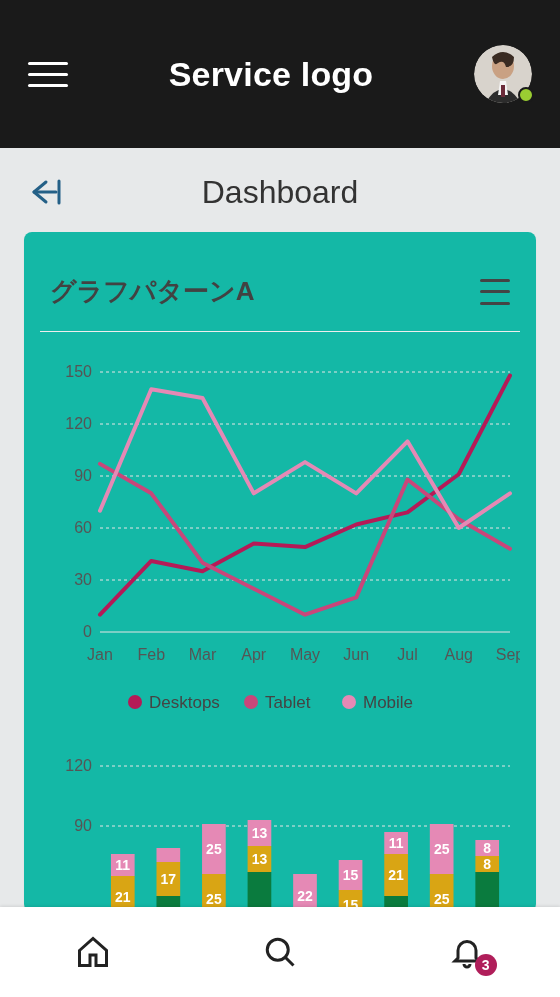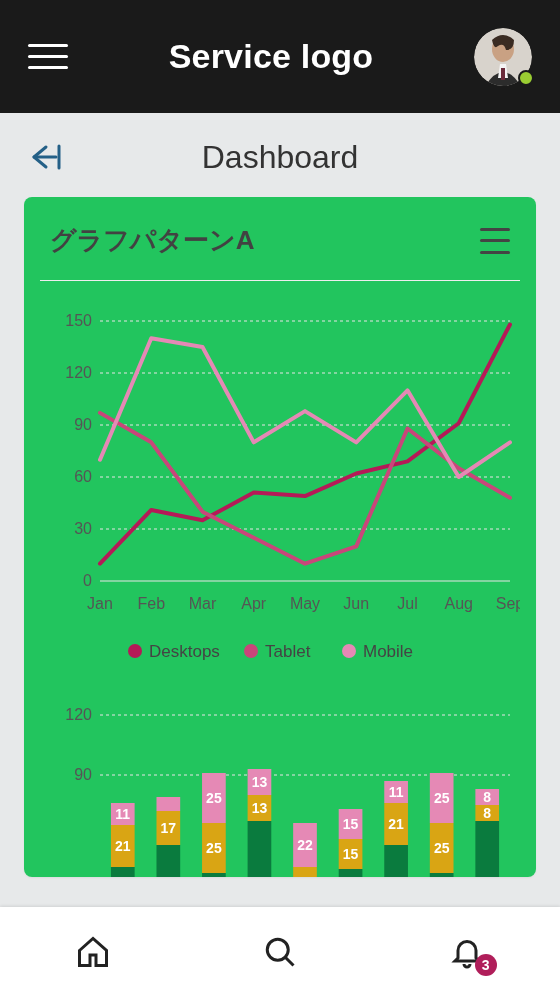--- a/index.html
+++ b/index.html
@@ -3,33 +3,33 @@
 <meta charset="utf-8">
 <style>
   * { box-sizing: border-box; }
   html, body { margin:0; padding:0; }
   body {
     width:560px; height:997px;
     font-family: -apple-system, "Segoe UI", Helvetica, Arial, sans-serif;
     background:#e7e9ea; overflow:hidden; position:relative;
   }
   
-  .appbar { background:#1a1a1a; height:113px; display:flex; align-items:center; justify-content:space-between; padding:0 28px; }
+  .appbar { background:#1a1a1a; height:148px; display:flex; align-items:center; justify-content:space-between; padding:0 28px; }
   .hamburger { width:40px; height:40px; display:flex; flex-direction:column; justify-content:center; gap:8px; cursor:pointer;}
   .hamburger span { display:block; height:3px; background:#fff; border-radius:2px;}
   .brand { color:#fff; font-weight:800; font-size:34px; letter-spacing:0.2px;}
   .avatar { width:58px; height:58px; border-radius:50%; position:relative; overflow:visible;}
   .avatar svg { width:58px; height:58px; border-radius:50%; display:block;}
   .avatar .status { position:absolute; bottom:0; right:-2px; width:16px; height:16px; background:#9acd32; border:2px solid #1a1a1a; border-radius:50%;}
   
   .page-header { display:flex; align-items:center; padding:24px 26px 10px; }
   .back-icon { width:40px; height:40px; display:flex; align-items:center; color:#246087; cursor:pointer;}
   .page-title { flex:1; text-align:center; font-size:32px; font-weight:400; color:#333; margin-right:40px;}
   
-  .card { background:#22c55e; margin:10px 24px 0; border-radius:8px; box-shadow:0 1px 2px rgba(0,0,0,0.05); padding:26px 16px 40px; position:relative; height:680px; overflow:hidden;}
+  .card { background:#14b8a6; margin:10px 24px 0; border-radius:8px; box-shadow:0 1px 2px rgba(0,0,0,0.05); padding:42px 16px 40px; position:relative; height:680px; overflow:hidden;}
   .card-head { display:flex; align-items:center; justify-content:space-between; padding:0 10px 22px; border-bottom:1px solid #eee;}
   .card-title { font-size:26px; font-weight:600; color:#424242;}
   .card-menu { width:30px; height:26px; display:flex; flex-direction:column; justify-content:space-between; cursor:pointer;}
   .card-menu span { display:block; height:3px; background:#444; border-radius:2px;}
   
   .chart-wrap { padding-top:30px; }
   svg text { font-family: inherit; }
   
   .bottom-nav { position:absolute; bottom:0; left:0; right:0; height:90px; background:#fff; display:flex; align-items:center; justify-content:space-around; box-shadow:0 -1px 3px rgba(0,0,0,0.1);}
   .nav-item { width:44px; height:44px; position:relative; cursor:pointer; display:flex; align-items:center; justify-content:center;}

